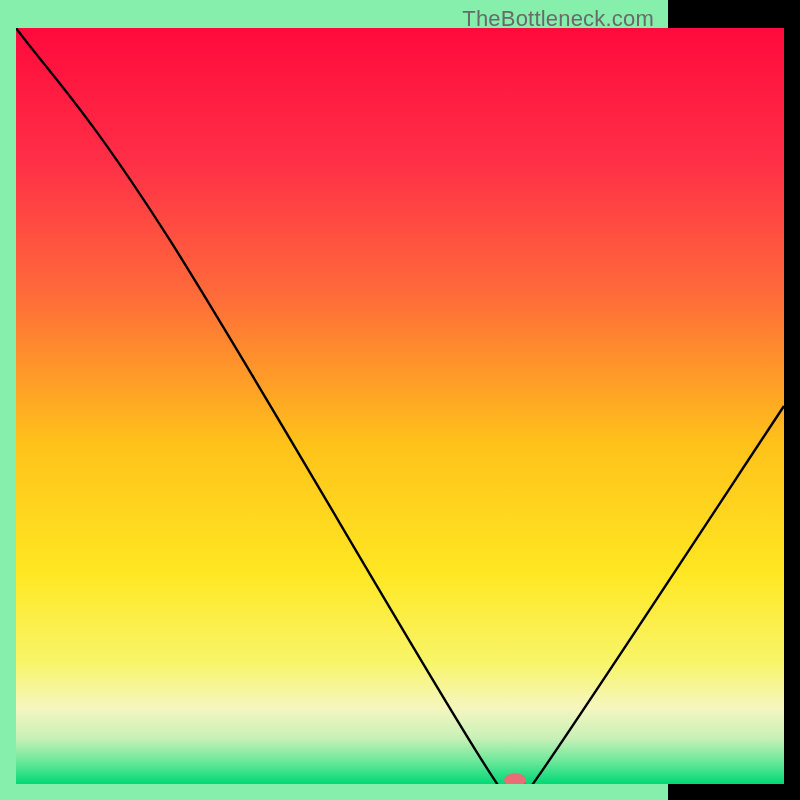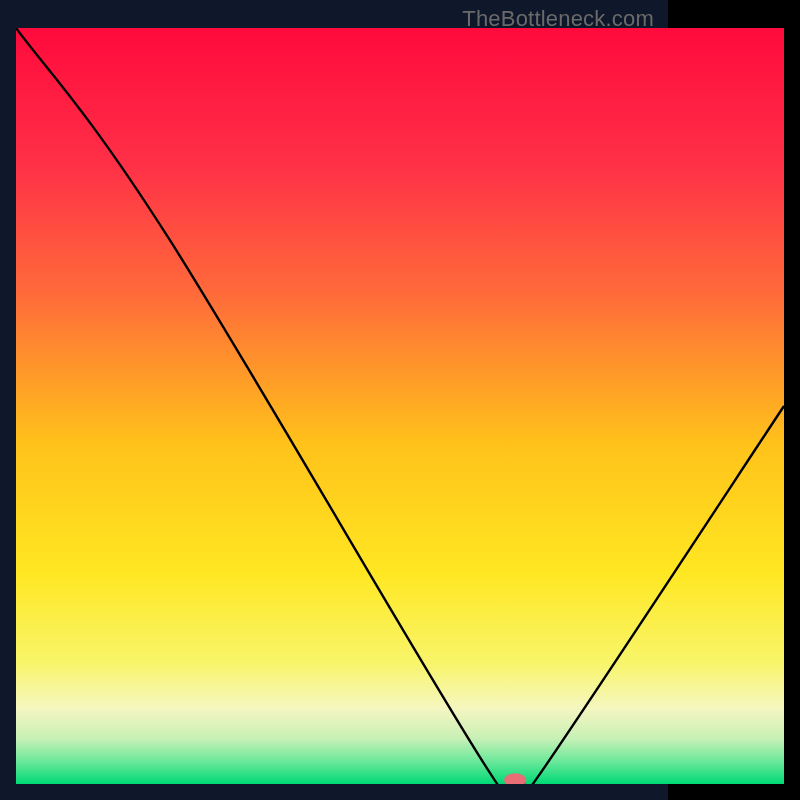--- a/index.html
+++ b/index.html
@@ -7,21 +7,21 @@
     padding: 0;
     width: 800px;
     height: 800px;
     background: #000;
     overflow: hidden;
   }
   .container {
     position: relative;
     width: 668px;
     height: 800px;
-    background: #0f172a;
+    background: #86efac;
   }
   .watermark {
     position: absolute;
     top: 6px;
     right: 14px;
     color: #6a6a6a;
     font-family: Arial, Helvetica, sans-serif;
     font-size: 22px;
     letter-spacing: 0.2px;
     z-index: 50;

